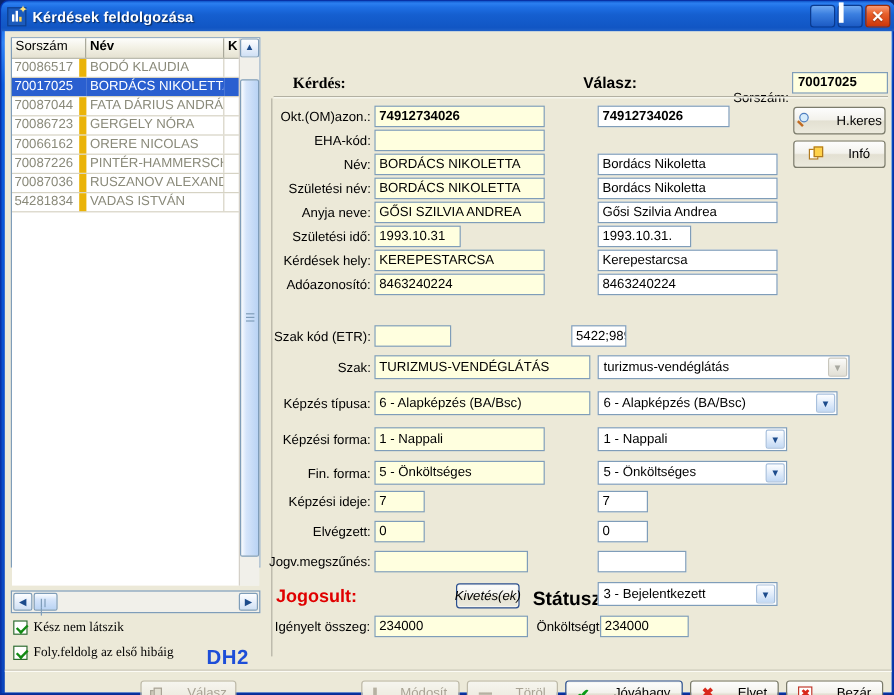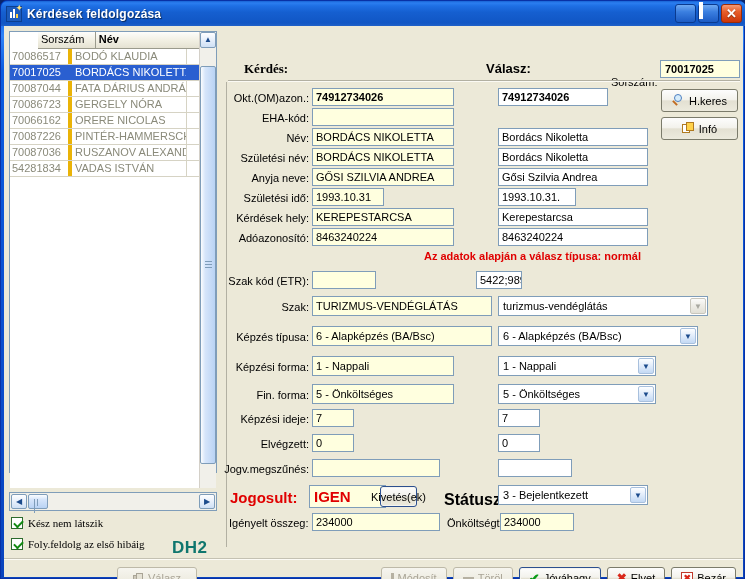--- a/index.html
+++ b/index.html
@@ -54,40 +54,40 @@
            font-size:13px;line-height:13px;font-family:"Liberation Sans",sans-serif;text-shadow:0 1px 1px rgba(0,0,0,.4);}
   
   #client{
     position:absolute;left:3px;top:25px;width:739px;height:551px;
     background:#ece9d8;
     box-sizing:border-box;
   }
   
   #list-panel{
     position:absolute;left:5px;top:5px;width:208px;height:442px;
-    background:#fff;border:1px solid #7f9db9;box-sizing:border-box;padding-left:28px;
+    background:#fff;border:1px solid #7f9db9;box-sizing:border-box;
   }
   #grid-header{
     display:flex;height:17px;background:#ece9d8;border-bottom:1px solid #9a9a8c;
     box-sizing:border-box;
   }
   .gh{
     box-sizing:border-box;
     border-right:1px solid #9a9a8c;
     padding:1px 3px 0 3px;
     font-size:11px;color:#000;
     background:linear-gradient(to bottom,#fdfdfb 0%,#f1efe2 55%,#e5e2d2 100%);
     overflow:hidden;white-space:nowrap;
   }
   .gh.c1{width:62px;}
   .gh.c2{width:115px;font-weight:bold;}
   .gh.c3{width:14px;font-weight:bold;}
   #grid-body{position:absolute;left:0;top:17px;width:190px;height:439px;overflow:hidden;background:#fff;}
   .grow{display:flex;height:16px;box-sizing:border-box;border-bottom:1px solid #d6d3c4;}
-  .grow .c1{width:62px;box-sizing:border-box;border-right:4px solid #eab308;padding:1px 2px 0 2px;text-align:left;
+  .grow .c1{width:62px;box-sizing:border-box;border-right:6px solid #eab308;padding:1px 2px 0 2px;text-align:left;
             color:#8a8a7a;font-size:11px;white-space:nowrap;overflow:hidden;}
   .grow .c2{width:115px;box-sizing:border-box;border-right:1px solid #d6d3c4;padding:1px 3px 0 3px;
             color:#8a8a7a;font-size:11px;white-space:nowrap;overflow:hidden;}
   .grow .c3{width:13px;box-sizing:border-box;}
   .grow.sel .c1,.grow.sel .c2{background:#2a5fd0;color:#fff;border-right-color:#2a5fd0;}
   .grow.sel .c3{background:#2a5fd0;}
   
   #grid-vscroll{
     position:absolute;right:0;top:0;width:17px;height:456px;background:#f4f3ee;
     border-left:1px solid #d4d0c8;box-sizing:border-box;
@@ -130,27 +130,27 @@
   .chkbox{
     width:12px;height:12px;box-sizing:border-box;background:#fff;border:1px solid #2d6b2d;
     position:relative;flex:0 0 auto;cursor:pointer;
   }
   .chkbox:after{
     content:"";position:absolute;left:2px;top:2px;width:7px;height:4px;
     border-left:2px solid #128a12;border-bottom:2px solid #128a12;
     transform:rotate(-45deg);
   }
   .chklabel{font-size:11px;color:#000;white-space:nowrap;font-family:Liberation Serif, serif;}
-  #dh2{position:absolute;left:168px;top:512px;font-size:17px;font-weight:bold;color:#0f766e;letter-spacing:.5px;}
+  #dh2{position:absolute;left:168px;top:512px;font-size:17px;font-weight:bold;color:#1d4ed8;letter-spacing:.5px;}
   
   .xpbtn{
     box-sizing:border-box;
     background:linear-gradient(to bottom,#fdfdfd 0%,#f3f2ec 46%,#e3e0d2 52%,#eceadd 100%);
     border:1px solid #7b7b6b;border-radius:3px;
-    display:flex;align-items:center;justify-content:center;gap:4px;
+    display:flex;align-items:center;justify-content:center;gap:20px;
     font-size:11px;color:#000;cursor:pointer;white-space:nowrap;
   }
   .xpbtn.disabled{color:#a9a496;border-color:#bdb9a8;
     background:linear-gradient(to bottom,#f6f5ef 0%,#eeece1 60%,#e9e7da 100%);cursor:default;}
   .xpbtn.defaulted{border:1px solid #2b4f8f;box-shadow:inset 0 0 0 1px #f4f4ef;}
   #valasz-btn{position:absolute;left:113px;top:541px;width:80px;height:22px;}
   
   #kerdes-title{position:absolute;left:240px;top:35px;font-size:13px;font-weight:bold;color:#000;font-family:Liberation Serif, serif;}
   #valasz-title{position:absolute;left:482px;top:35px;font-size:13px;font-weight:bold;color:#000;}
   #sorszam-label{position:absolute;left:607px;top:38px;font-size:11px;color:#000;margin-top:12px;}
@@ -186,21 +186,21 @@
   .fcombo .arrowbox.dim{color:#a8a8a0;background:linear-gradient(to bottom,#fbfbfa 0%,#eeede7 45%,#e2e0d6 100%);border-color:#c8c6bc;}
   #redwarn{
     position:absolute;left:420px;top:224px;font-size:11px;font-weight:bold;color:#e00000;white-space:nowrap;
   }
   #jogosult-label{position:absolute;left:226px;top:463px;font-size:15px;font-weight:bold;color:#e00000;}
   #jogosult-val{
     position:absolute;left:305px;top:459px;width:77px;height:23px;box-sizing:border-box;
     background:#ffffdf;border:1px solid #7f9db9;
     color:#e00000;font-weight:bold;font-size:15px;padding:2px 0 0 4px;
   }
-  #kivetes-btn{position:absolute;left:376px;top:460px;width:37px;height:21px;}
+  #kivetes-btn{position:absolute;left:376px;top:460px;width:53px;height:21px;font-style:italic;}
   #statusz-label{position:absolute;left:440px;top:465px;font-size:16px;font-weight:bold;color:#000;}
   #status-combo{left:494px;top:459px;width:150px;}
   #igenyelt-label{position:absolute;left:225px;top:491px;font-size:11px;color:#000;}
   #onkoltseg-label{position:absolute;left:443px;top:491px;font-size:11px;color:#000;}
   #bottom-sep{position:absolute;left:0;top:532px;width:739px;height:1px;background:#c4c1b2;}
   #bottom-sep2{position:absolute;left:0;top:533px;width:739px;height:1px;background:#fcfbf5;}
   #actionbar{position:absolute;right:7px;top:541px;display:flex;gap:6px;}
   .actbtn{height:22px;padding:0 9px;}
   .tick{color:#0a9b18;font-weight:bold;font-size:13px;line-height:13px;}
   .xmark{color:#d9281b;font-weight:bold;font-size:12px;line-height:12px;}
@@ -385,21 +385,20 @@
     <div class="finput white" style="left:494px;top:162px;width:78px;">1993.10.31.</div>
 
     <div class="flabel" style="left:215px;top:186px;width:90px;">Kérdések hely:</div>
     <div class="finput" style="left:308px;top:182px;width:142px;">KEREPESTARCSA</div>
     <div class="finput white" style="left:494px;top:182px;width:150px;">Kerepestarcsa</div>
 
     <div class="flabel" style="left:218px;top:206px;width:87px;">Adóazonosító:</div>
     <div class="finput" style="left:308px;top:202px;width:142px;">8463240224</div>
     <div class="finput white" style="left:494px;top:202px;width:150px;">8463240224</div>
 
-    <div id="redwarn">Az adatok alapján a válasz típusa: normál</div>
 
     <div class="flabel" style="left:218px;top:249px;width:87px;">Szak kód (ETR):</div>
     <div class="finput" style="left:308px;top:245px;width:64px;"></div>
     <div class="finput white" style="left:472px;top:245px;width:46px;">5422;9890</div>
 
     <div class="flabel" style="left:225px;top:275px;width:80px;">Szak:</div>
     <div class="finput" style="left:308px;top:270px;width:180px;height:20px;padding-top:3px;">TURIZMUS-VENDÉGLÁTÁS</div>
     <div class="fcombo" style="left:494px;top:270px;width:210px;">
       <span class="txt">turizmus-vendéglátás</span>
       <span class="arrowbox dim">▼</span>
@@ -432,21 +431,20 @@
 
     <div class="flabel" style="left:225px;top:412px;width:80px;">Elvégzett:</div>
     <div class="finput" style="left:308px;top:408px;width:42px;">0</div>
     <div class="finput white" style="left:494px;top:408px;width:42px;">0</div>
 
     <div class="flabel" style="left:218px;top:437px;width:87px;">Jogv.megszűnés:</div>
     <div class="finput" style="left:308px;top:433px;width:128px;"></div>
     <div class="finput white" style="left:494px;top:433px;width:74px;"></div>
 
     <div id="jogosult-label">Jogosult:</div>
-    <div id="jogosult-val">IGEN</div>
     <div class="xpbtn defaulted" id="kivetes-btn">
       <span>Kivetés(ek)</span>
     </div>
     <div id="statusz-label">Státusz:</div>
     <div class="fcombo" id="status-combo">
       <span class="txt">3 - Bejelentkezett</span>
       <span class="arrowbox">▼</span>
     </div>
 
     <div id="igenyelt-label">Igényelt összeg:</div>

